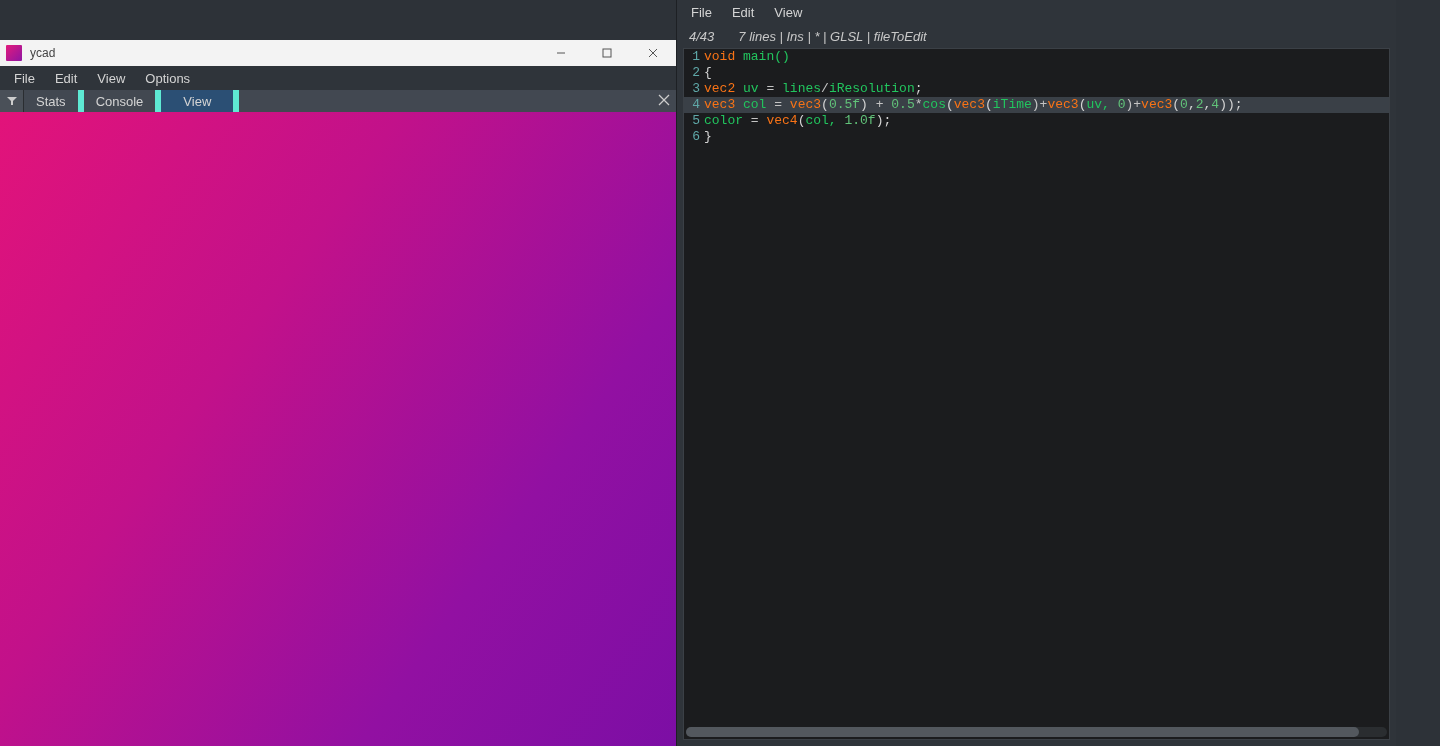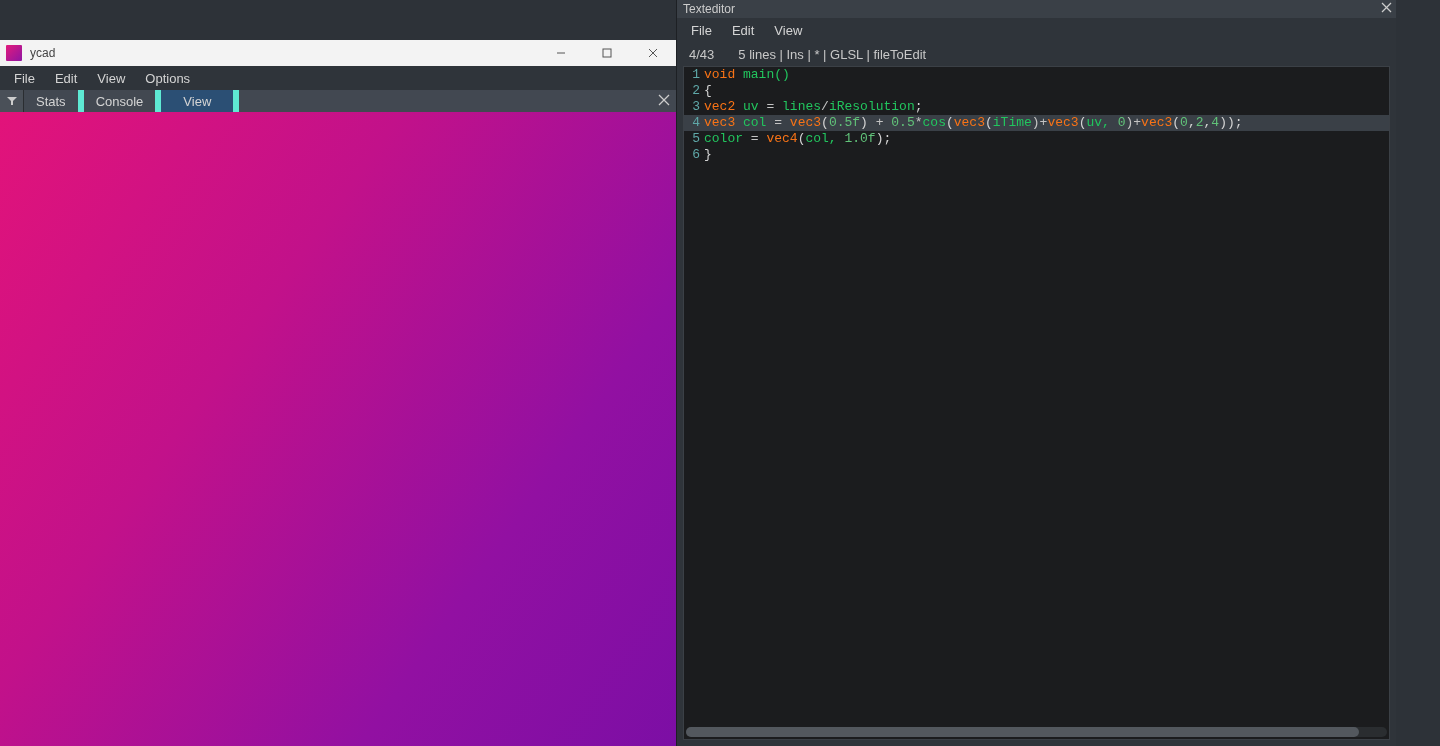--- a/index.html
+++ b/index.html
@@ -149,20 +149,21 @@
   }
   .statusline {
     height: 24px;
     display: flex;
     align-items: center;
     gap: 24px;
     padding: 0 12px;
     font-size: 13px;
     color: #c8c8c8;
     background: #2f343a;
+    font-style: italic;
   }
   .editor {
     flex: 1;
     margin: 0 6px 6px 6px;
     background: #1b1c1e;
     border: 1px solid #3b4046;
     overflow: hidden;
     position: relative;
   }
   .code-line {
@@ -259,39 +260,30 @@
             <line x1="1" y1="1" x2="11" y2="11" stroke="#ccc" stroke-width="1.2"></line>
             <line x1="11" y1="1" x2="1" y2="11" stroke="#ccc" stroke-width="1.2"></line>
           </svg>
       </div>
     </div>
 
     <div class="viewport"></div>
   </div>
 
   <div class="right-pane">
-    <div class="right-title">
-      <span>Texteditor</span>
-      <div class="right-close">
-        <svg viewBox="0 0 11 11">
-            <line x1="1" y1="1" x2="10" y2="10" stroke="#ccc" stroke-width="1.2"></line>
-            <line x1="10" y1="1" x2="1" y2="10" stroke="#ccc" stroke-width="1.2"></line>
-          </svg>
-      </div>
-    </div>
 
     <div class="right-menubar">
       <div class="menu-item">File</div>
       <div class="menu-item">Edit</div>
       <div class="menu-item">View</div>
     </div>
 
     <div class="statusline">
       <span>4/43</span>
-      <span>5 lines  | Ins | * | GLSL | fileToEdit</span>
+      <span>7 lines  | Ins | * | GLSL | fileToEdit</span>
     </div>
 
     <div class="editor">
 
       <div class="code-line">
         <span class="gutter">1</span>
         <span class="src"><span class="tok-kw">void</span><span class="tok-id"> main()</span></span>
       </div>
 
       <div class="code-line">

